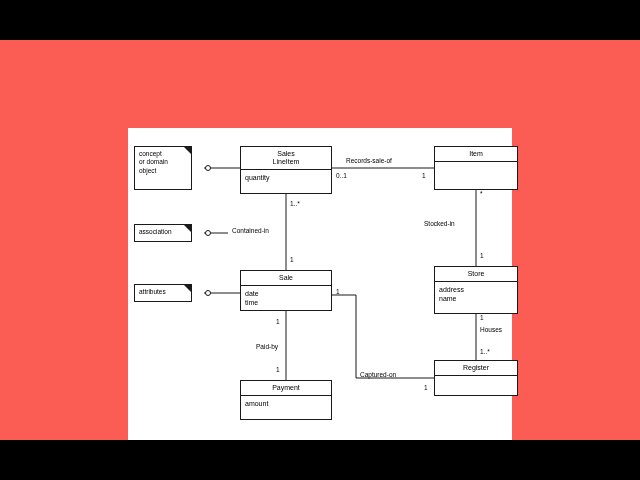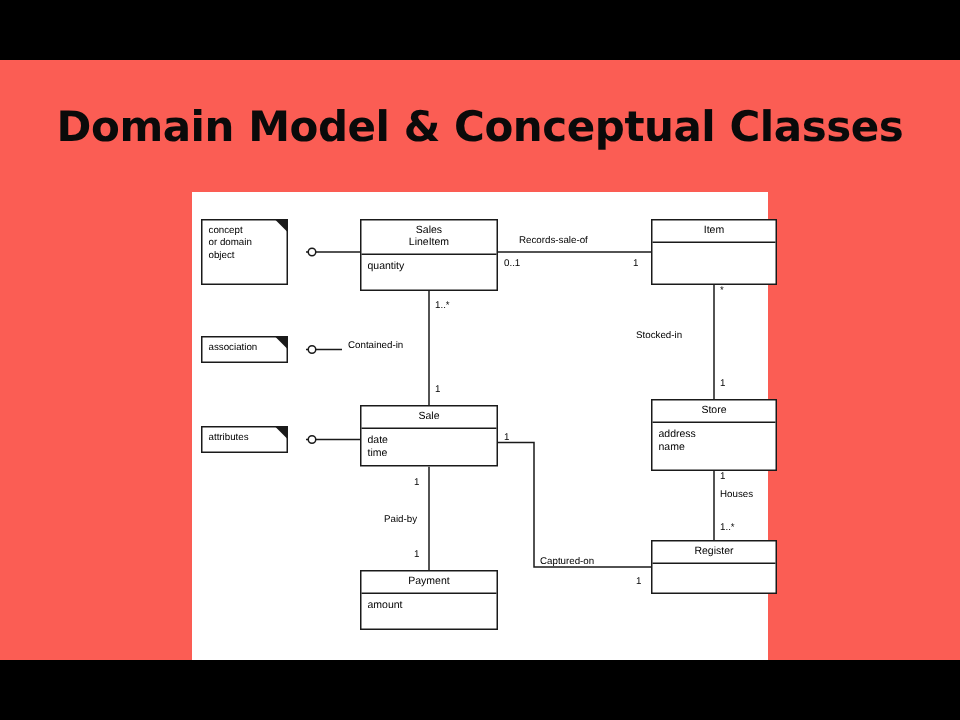--- a/index.html
+++ b/index.html
@@ -37,21 +37,20 @@
   svg.lines{position:absolute;left:0;top:0;width:384px;height:312px;overflow:visible;}
   svg.lines line, svg.lines path{stroke:#1a1a1a;stroke-width:1;fill:none;}
   .circ{fill:#fff;stroke:#1a1a1a;stroke-width:1;}
 </style>
 </head>
 <body>
 
 <div id="stage">
   <div id="band"></div>
 
-  <div id="title">Domain  Model &amp; Conceptual Classes</div>
 
   <div id="canvas">
 
     <svg class="lines">
 
       <line x1="76" y1="40" x2="112" y2="40"></line>
       <circle class="circ" cx="80" cy="40" r="2.5"></circle>
 
       <line x1="76" y1="105" x2="100" y2="105"></line>
       <circle class="circ" cx="80" cy="105" r="2.5"></circle>

